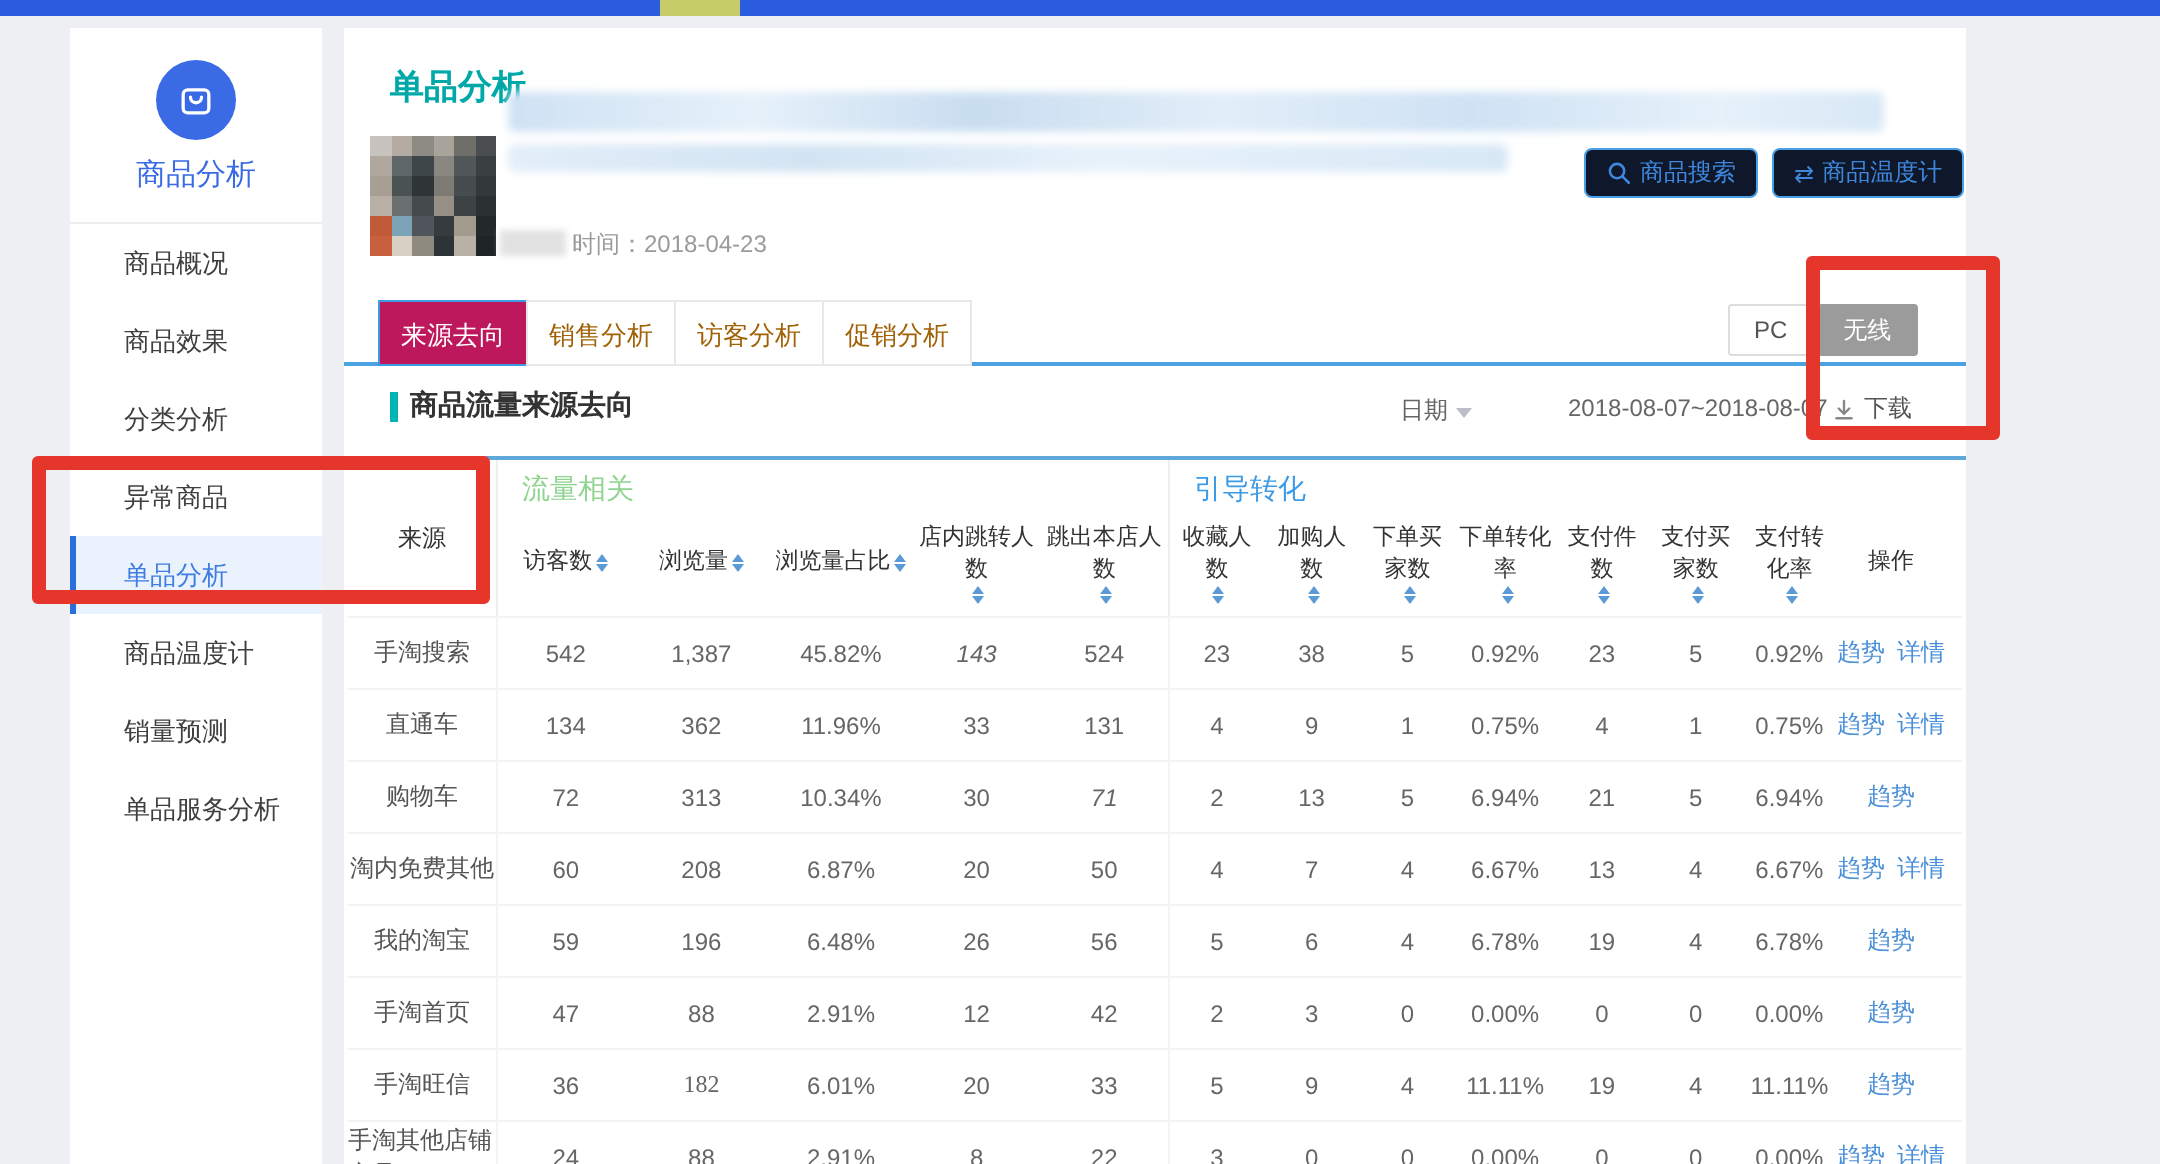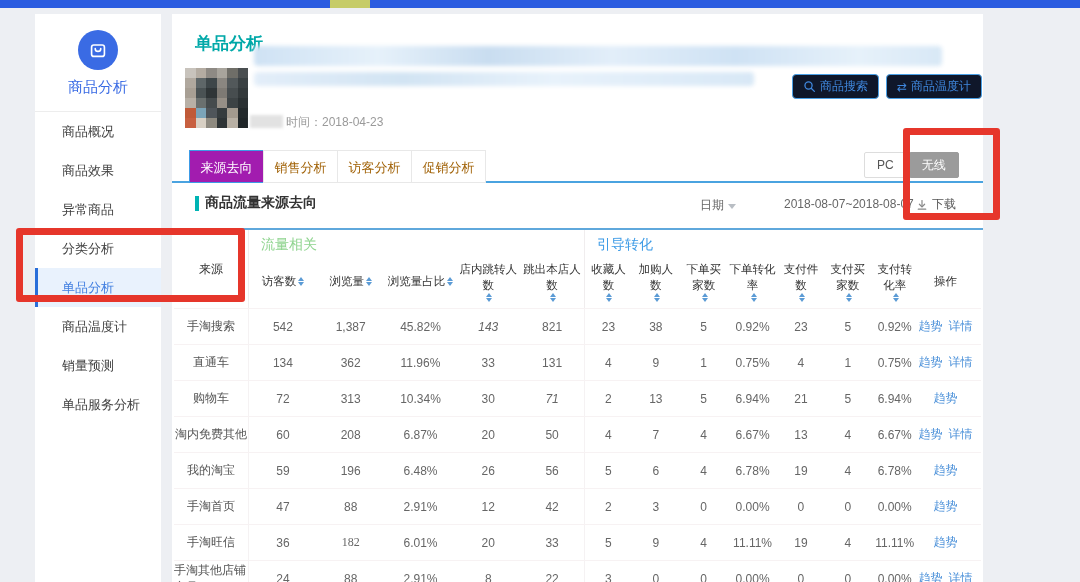--- a/index.html
+++ b/index.html
@@ -34,21 +34,21 @@
   .hdr-btn { position:absolute; top:60px; height:25px; display:inline-flex; align-items:center; gap:4px; padding:0 10px;
     border:1px solid #4aa0e6; border-radius:4px; background:#0f172a; color:#3f87dd; font-size:12px; cursor:pointer; }
   #btn-search { left:620px; }
   #btn-thermo { left:714px; }
   .swap-glyph { font-size:12px; color:#3f87dd; }
 
   
   .tabs { position:absolute; left:18px; top:136px; display:flex; z-index:3; }
   .tab { height:33px; line-height:33px; width:75px; text-align:center; font-size:13px; color:#a16207; background:#fff;
     border:1px solid #e8e8e8; margin-left:-1px; cursor:pointer; }
-  .tab.active { background:#a21caf; color:#fff; border-color:#3d9be6; }
+  .tab.active { background:#be185d; color:#fff; border-color:#3d9be6; }
   .tab-line { position:absolute; left:0; top:167px; width:811px; height:2px; background:#4aa3e0; z-index:2; }
 
   
   .toggle { position:absolute; top:138px; left:690px; display:flex; z-index:3; }
   .tg-btn { height:26px; line-height:24px; padding:0 12px; font-size:12px; text-align:center; cursor:pointer;
     border:1px solid #ddd; background:#fff; color:#555; margin-left:2px; border-radius:2px; }
   .tg-btn.selected { background:#9b9b9b; border-color:#9b9b9b; color:#fff; }
 
   
   .sec-bar { position:absolute; left:23px; top:182px; width:4px; height:15px; background:#00b4b4; }
@@ -104,22 +104,22 @@
           <rect x="5" y="6.5" width="14" height="12.5" rx="2.5"></rect>
           <path d="M9 10.5 a3 3 0 0 0 6 0"></path>
         </svg>
       </span>
       <div class="side-title">商品分析</div>
     </div>
     <div class="side-div"></div>
     <div id="menu">
         <div class="menu-item">商品概况</div>
         <div class="menu-item">商品效果</div>
+        <div class="menu-item">分类分析</div>
         <div class="menu-item">异常商品</div>
-        <div class="menu-item">分类分析</div>
         <div class="menu-item active">单品分析</div>
         <div class="menu-item">商品温度计</div>
         <div class="menu-item">销量预测</div>
         <div class="menu-item">单品服务分析</div>
       </div>
   </div>
 
   <div class="main">
     <div class="page-title">单品分析</div>
 
@@ -307,21 +307,21 @@
         </div>
       </div>
       <div id="rows">
           <div class="trow">
             <div class="col-source">手淘搜索</div>
             <div class="rsec" style="width: 336px;">
               <div class="dcell" style="width: 68px;">542</div>
               <div class="dcell" style="width: 68px;">1,387</div>
               <div class="dcell" style="width: 72px;">45.82%</div>
               <div class="dcell" style="width: 64px; font-style: italic;">143</div>
-              <div class="dcell" style="width: 64px;">821</div>
+              <div class="dcell" style="width: 64px;">524</div>
             </div>
             <div class="rsec" style="width: 389px;">
               <div class="dcell" style="width: 47px;">23</div>
               <div class="dcell" style="width: 48px;">38</div>
               <div class="dcell" style="width: 48px;">5</div>
               <div class="dcell" style="width: 50px;">0.92%</div>
               <div class="dcell" style="width: 47px;">23</div>
               <div class="dcell" style="width: 47px;">5</div>
               <div class="dcell" style="width: 47px;">0.92%</div>
               <div class="acts" style="width: 55px;">

